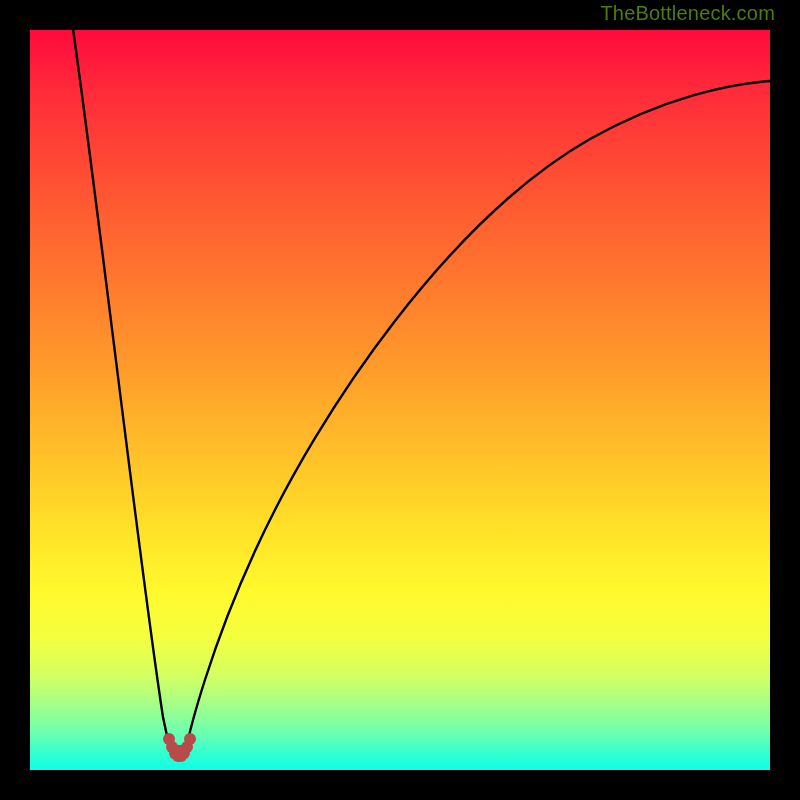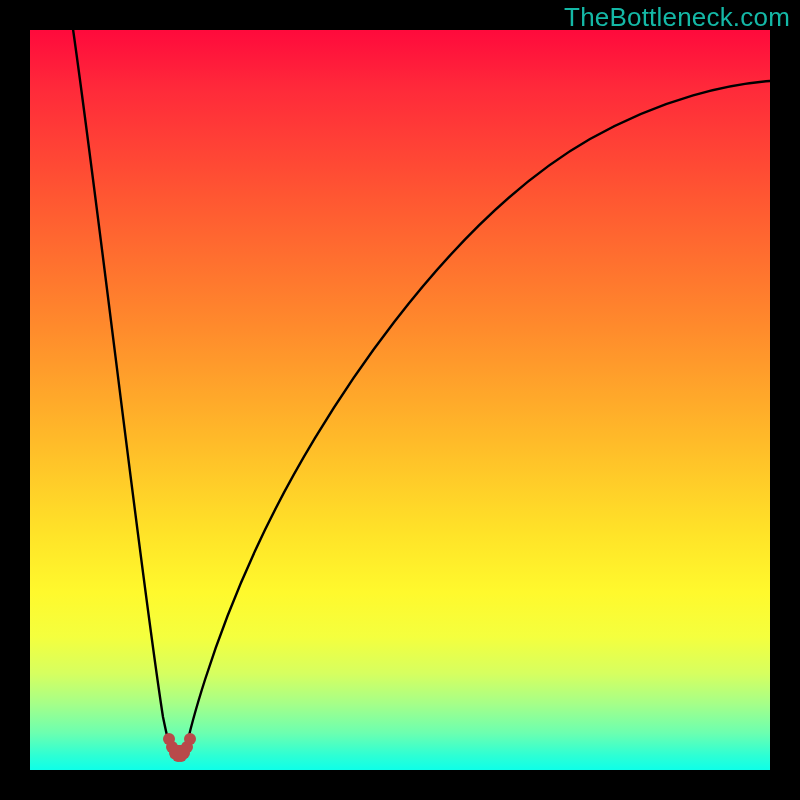--- a/index.html
+++ b/index.html
@@ -38,23 +38,23 @@
       #d6ff60 87%,
       #a6ff88 91%,
       #6cffb0 95%,
       #2effd4 98%,
       #0effe8 100%
     );
   }
   .watermark {
     position: absolute;
     top: 2px;
-    right: 10px;
-    color: #14b8a6;
-    font-size: 26px;
+    right: 25px;
+    color: #4d7c0f;
+    font-size: 20px;
     font-weight: 500;
     letter-spacing: 0.2px;
     user-select: none;
   }
   svg.curves {
     position: absolute;
     left: 30px;
     top: 29px;
     width: 740px;
     height: 741px;

